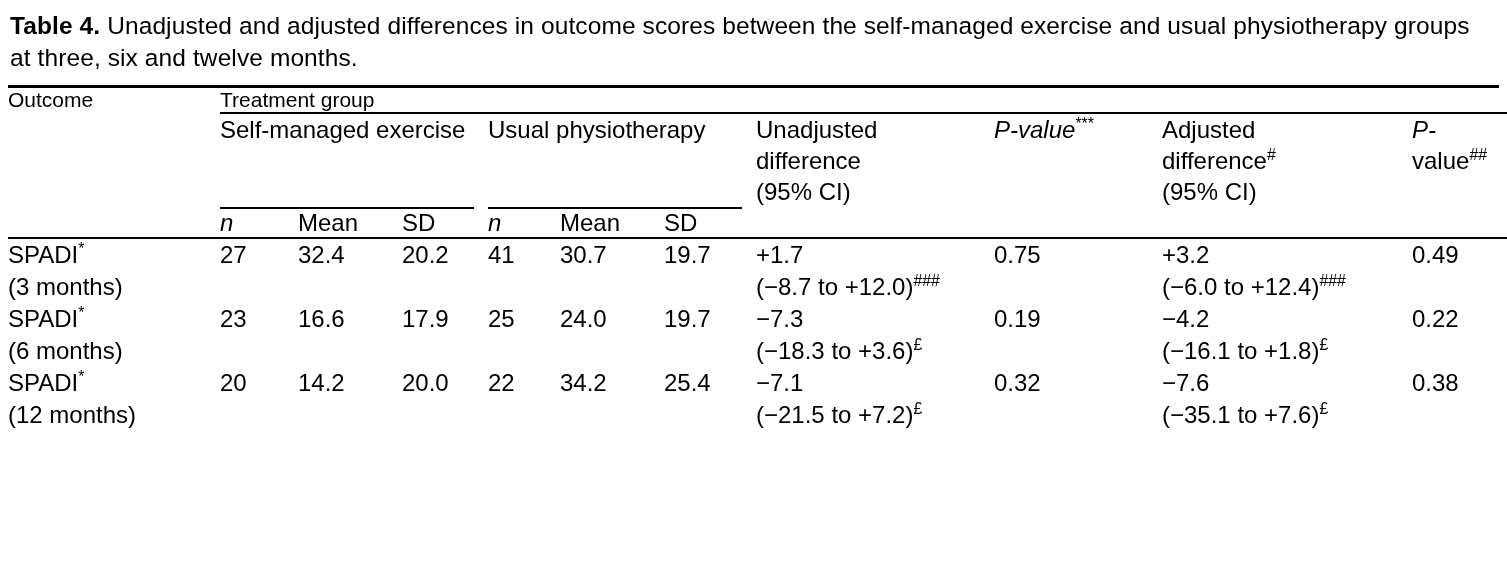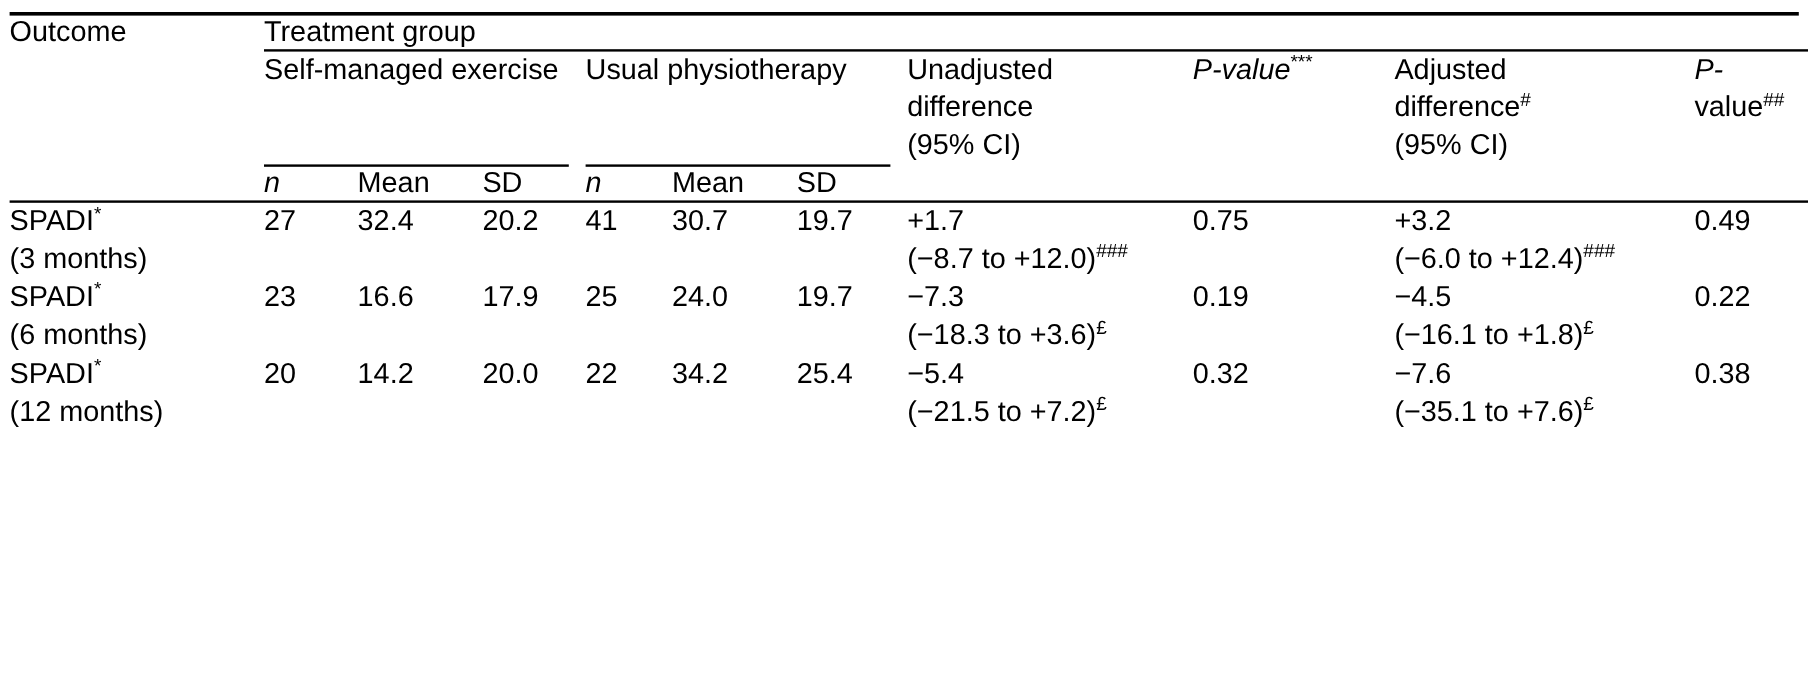--- a/index.html
+++ b/index.html
@@ -51,21 +51,21 @@
   col.c-sd1     { width: 86px; }
   col.c-n2      { width: 72px; }
   col.c-mean2   { width: 104px; }
   col.c-sd2     { width: 92px; }
   col.c-unadj   { width: 238px; }
   col.c-pv1     { width: 168px; }
   col.c-adj     { width: 250px; }
   col.c-pv2     { width: 103px; }
 
   .grp-head {
-    font-size: 24px;
+    font-size: 21px;
     padding-top: 12px;
     padding-bottom: 10px;
   }
   .subhead-cell {
     font-size: 24px;
     line-height: 1.3;
     padding-top: 12px;
     padding-bottom: 8px;
   }
   .italic { font-style: italic; }
@@ -106,20 +106,24 @@
     background: #000;
     margin: 0;
   }
   .nowrap { white-space: nowrap; }
 </style>
 </head>
 <body>
 
 <div class="page">
 
+  <div class="caption">
+    <span class="lbl">Table 4.</span>
+    <span>Unadjusted and adjusted differences in outcome scores between the self-managed exercise and usual physiotherapy groups at three, six and twelve months.</span>
+  </div>
 
   <div class="hrule-thick"></div>
 
   <table class="tbl">
     <colgroup>
       <col class="c-outcome">
       <col class="c-n1">
       <col class="c-mean1">
       <col class="c-sd1">
       <col class="c-n2">
@@ -232,39 +236,39 @@
         <td>17.9</td>
         <td>25</td>
         <td>24.0</td>
         <td>19.7</td>
         <td>
           <span>−7.3</span><br>
           <span class="nowrap"><span>(−18.3 to +3.6)</span><sup>£</sup></span>
         </td>
         <td>0.19</td>
         <td>
-          <span>−4.5</span><br>
+          <span>−4.2</span><br>
           <span class="nowrap"><span>(−16.1 to +1.8)</span><sup>£</sup></span>
         </td>
         <td>0.22</td>
       </tr>
 
       <tr class="body-row">
         <td>
           <span>SPADI</span><sup>*</sup><br>
           <span>(12 months)</span>
         </td>
         <td>20</td>
         <td>14.2</td>
         <td>20.0</td>
         <td>22</td>
         <td>34.2</td>
         <td>25.4</td>
         <td>
-          <span>−5.4</span><br>
+          <span>−7.1</span><br>
           <span class="nowrap"><span>(−21.5 to +7.2)</span><sup>£</sup></span>
         </td>
         <td>0.32</td>
         <td>
           <span>−7.6</span><br>
           <span class="nowrap"><span>(−35.1 to +7.6)</span><sup>£</sup></span>
         </td>
         <td>0.38</td>
       </tr>
     </tbody>

